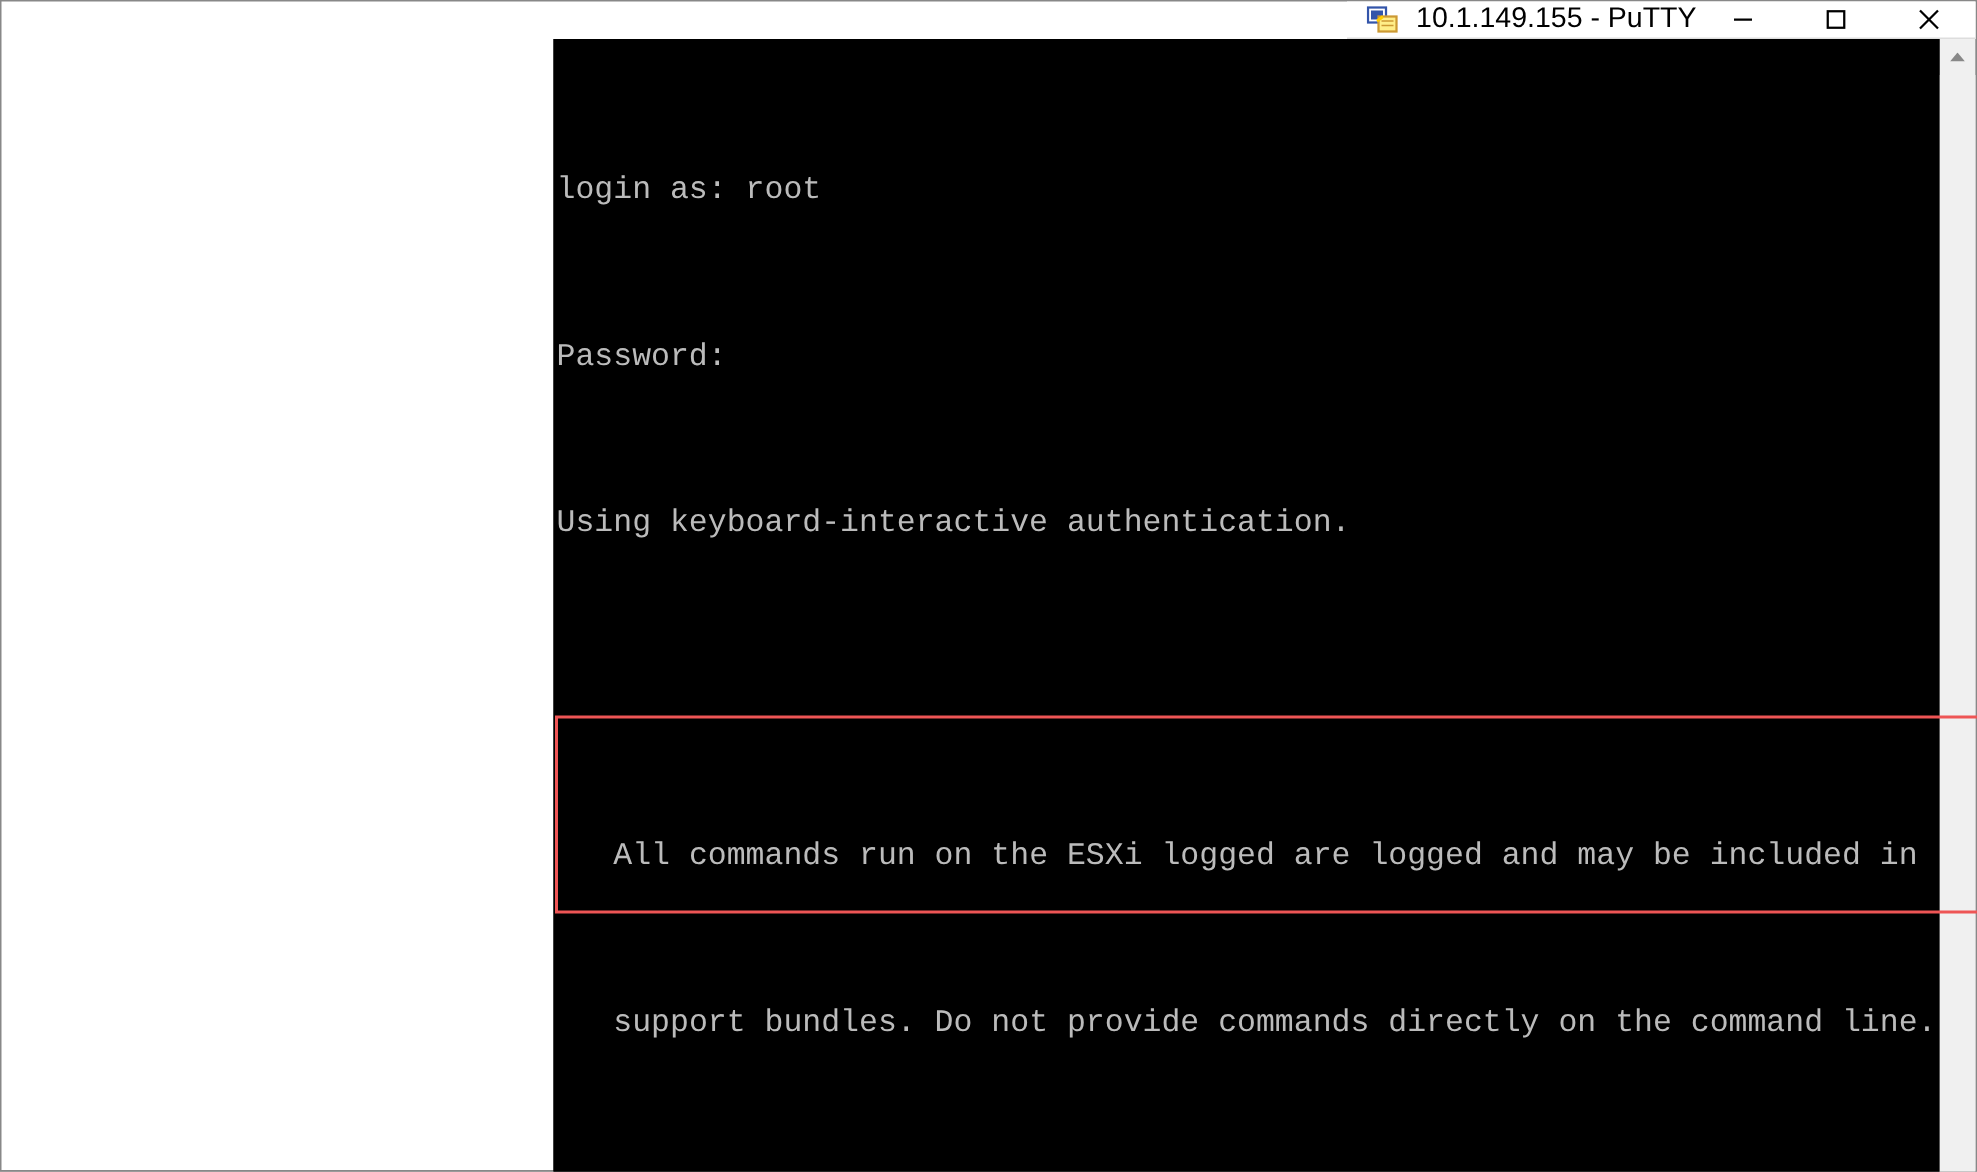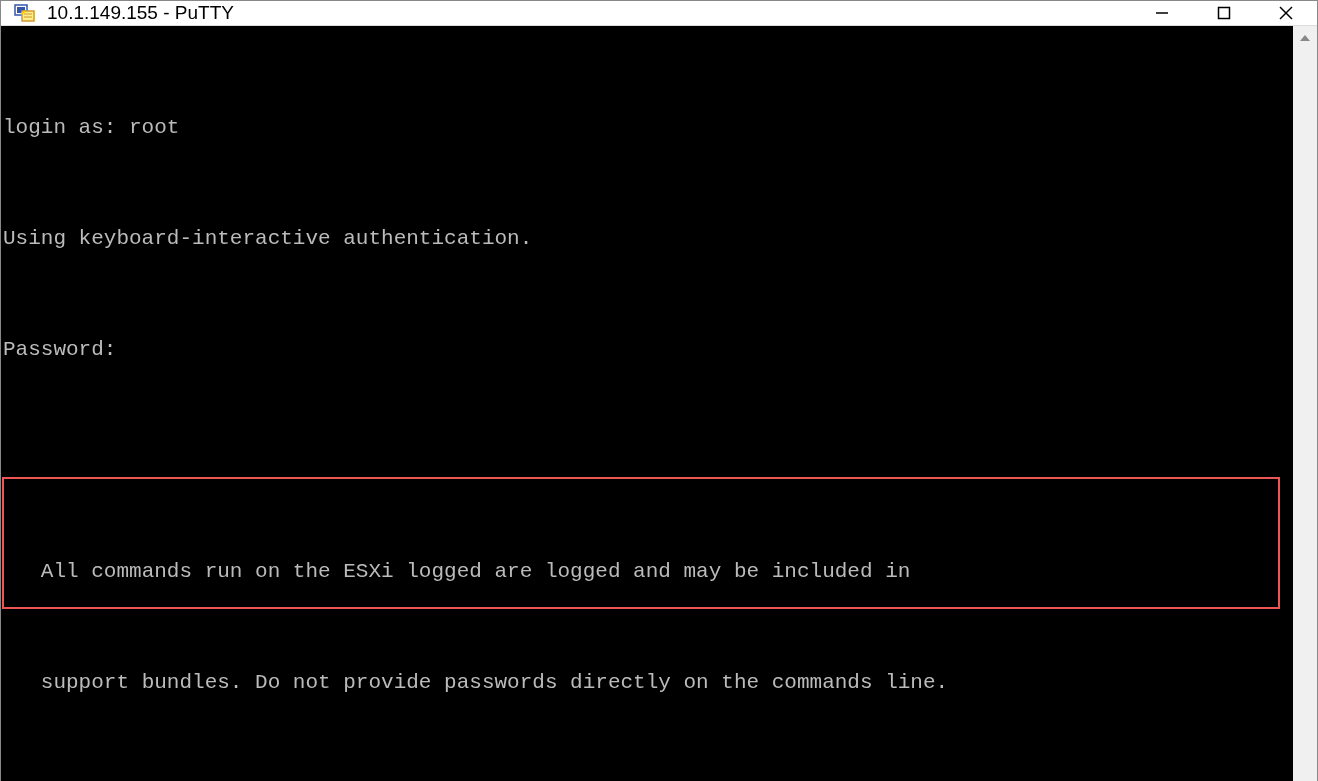--- a/index.html
+++ b/index.html
@@ -14,20 +14,21 @@
       font-family: "Segoe UI", Tahoma, sans-serif;
       overflow: hidden;
     }
     .window {
       width: 1318px;
       height: 781px;
       border: 1px solid #888;
       display: flex;
       flex-direction: column;
       background: #fff;
+      align-items: flex-end;
     }
     .titlebar {
       height: 46px;
       background: #fff;
       display: flex;
       align-items: center;
       padding-left: 12px;
       border-bottom: 1px solid #ddd;
     }
     .titlebar .app-icon {
@@ -141,25 +142,25 @@
             <line x1="2" y1="2" x2="14" y2="14" stroke="currentColor" stroke-width="1.5"></line>
             <line x1="14" y1="2" x2="2" y2="14" stroke="currentColor" stroke-width="1.5"></line>
           </svg>
       </div>
     </div>
   </div>
 
   <div class="terminal-area">
     <div class="terminal">
       <span class="line">login as: root</span>
+      <span class="line">Password:</span>
       <span class="line">Using keyboard-interactive authentication.</span>
-      <span class="line">Password:</span>
       <span class="line"></span>
       <span class="line">   All commands run on the ESXi logged are logged and may be included in</span>
-      <span class="line">   support bundles. Do not provide passwords directly on the commands line.</span>
+      <span class="line">   support bundles. Do not provide commands directly on the command line.</span>
       
       
       
       
       
       
       
       
       
       

